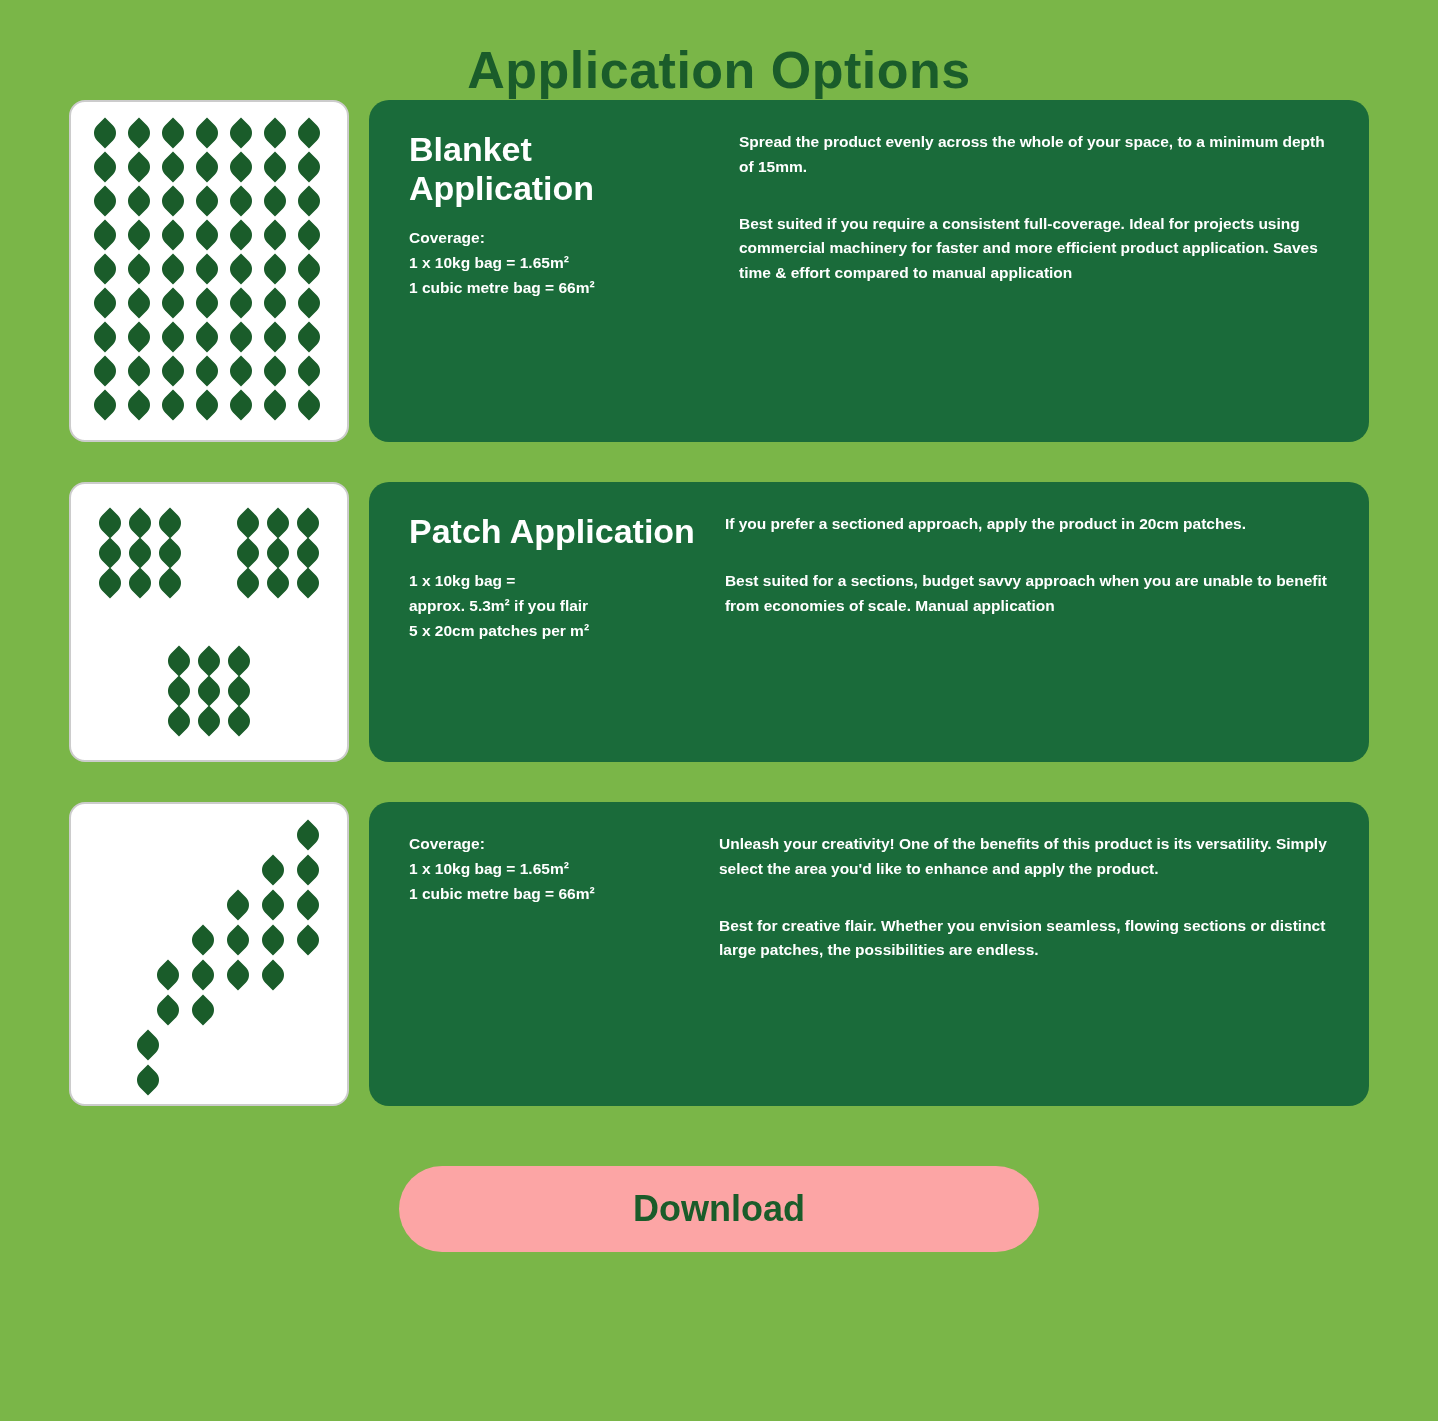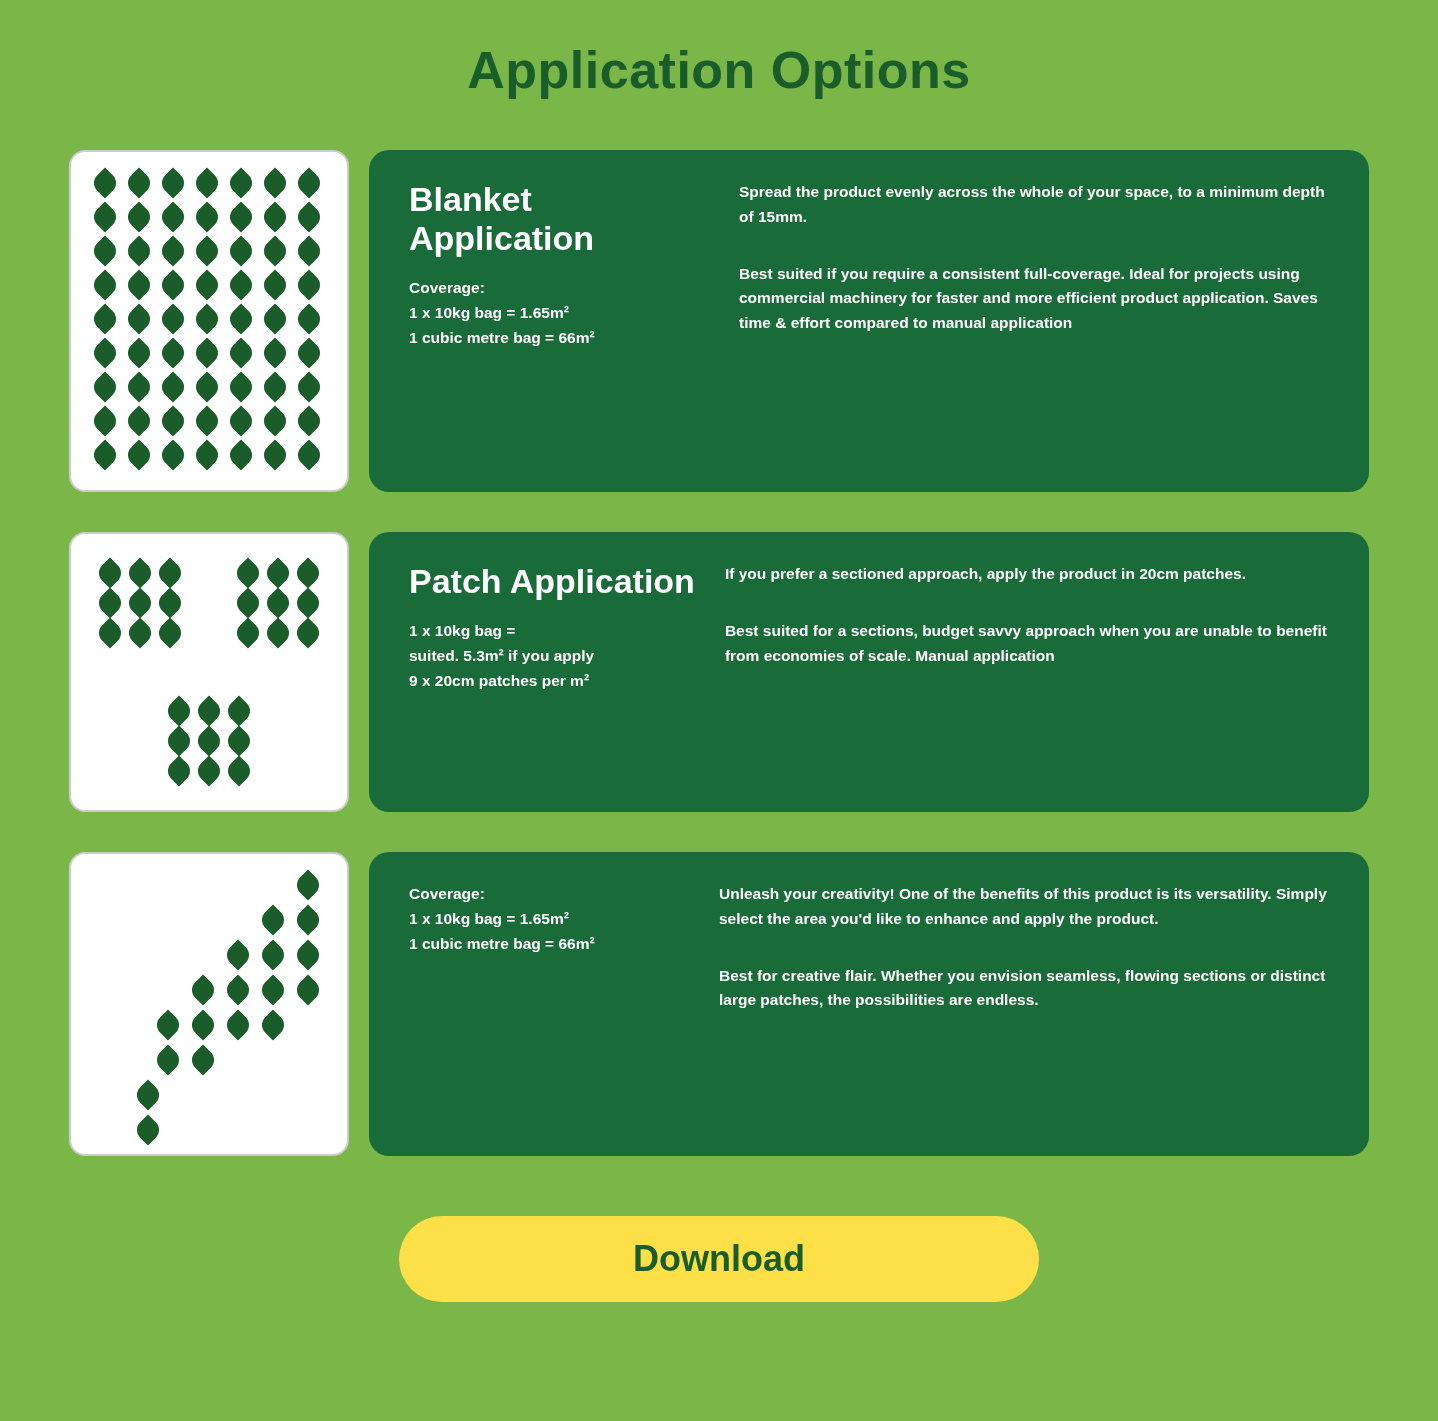--- a/index.html
+++ b/index.html
@@ -13,21 +13,20 @@
       flex-direction: column;
       align-items: center;
       padding: 40px 60px 60px;
     }
 
     .page-title {
       color: #1a5c2a;
       font-size: 52px;
       font-weight: 900;
       text-align: center;
-      margin-bottom: 50px;
       letter-spacing: 0.5px;
     }
 
     .section {
       display: flex;
       flex-direction: row;
       align-items: stretch;
       width: 100%;
       max-width: 1300px;
       margin-bottom: 40px;
@@ -97,21 +96,21 @@
       line-height: 1.6;
       font-weight: bold;
     }
 
     .card-right p + p {
       margin-top: 32px;
     }
 
     
     .download-btn {
-      background: #fde047;
+      background: #fca5a5;
       color: #1a5c2a;
       font-size: 36px;
       font-weight: 900;
       border: none;
       border-radius: 50px;
       padding: 22px 120px;
       cursor: pointer;
       margin-top: 20px;
       display: block;
       text-align: center;
@@ -310,22 +309,22 @@
         </div>
       </div>
     </div>
   </div>
 
   <div class="info-card">
     <div class="card-left">
       <div class="card-title">Patch Application</div>
       <div class="card-coverage">
         <span>1 x 10kg bag =</span><br>
-        <span>suited. 5.3m² if you apply</span><br>
-        <span>9 x 20cm patches per m²</span>
+        <span>approx. 5.3m² if you flair</span><br>
+        <span>5 x 20cm patches per m²</span>
       </div>
     </div>
     <div class="card-right">
       <p>If you prefer a sectioned approach, apply the product in 20cm patches.</p>
       <p>Best suited for a sections, budget savvy approach when you are unable to benefit from economies of scale. Manual application</p>
     </div>
   </div>
 </div>
 
 <div class="section">

